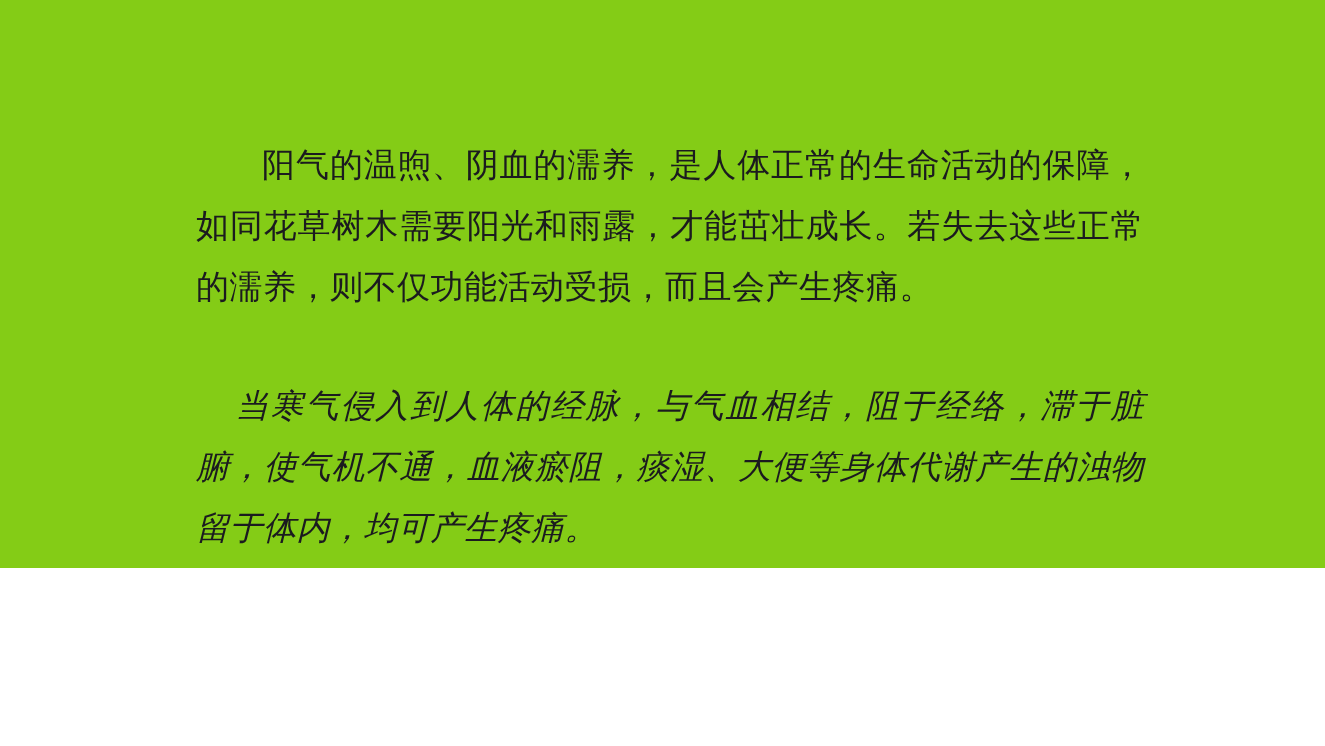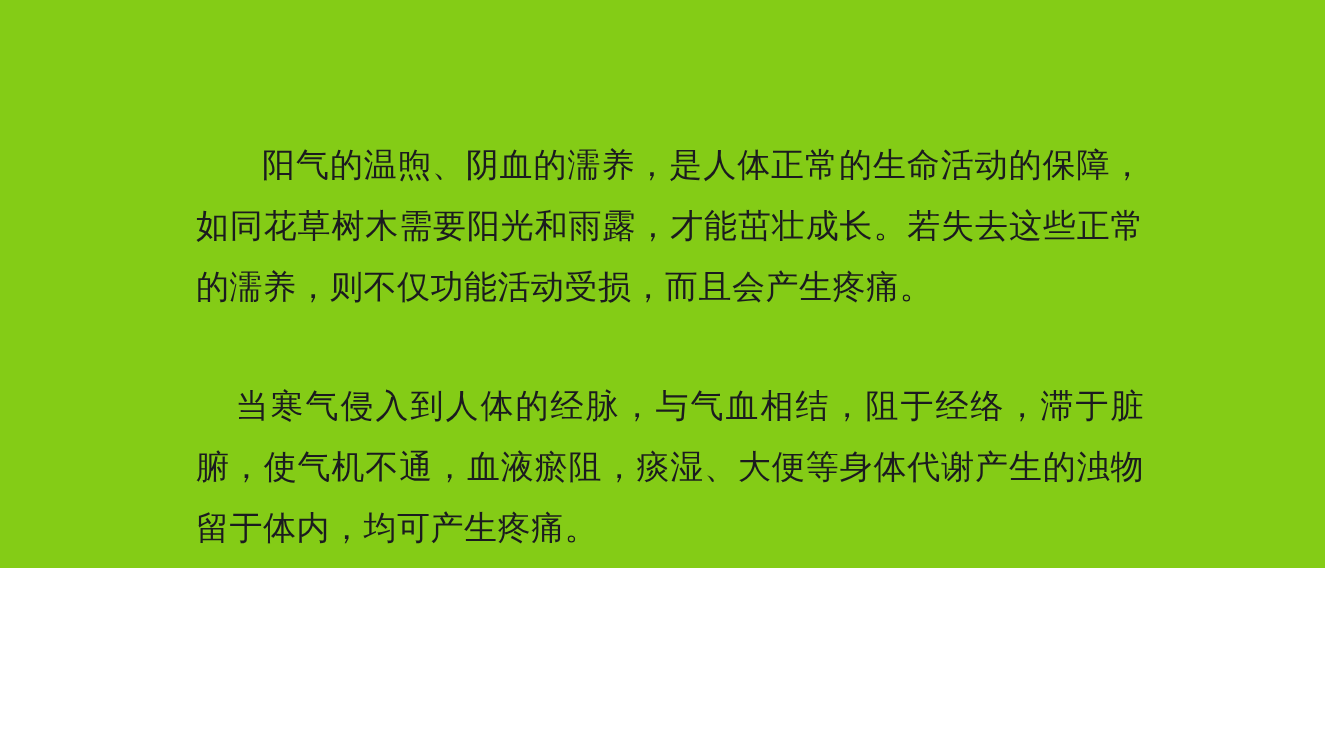--- a/index.html
+++ b/index.html
@@ -37,20 +37,21 @@
     font-weight: 400;
   }
   .para + .para {
     margin-top: 58px;
   }
   .indent-2 {
     text-indent: 2em;
   }
   .indent-1 {
     text-indent: 1.2em;
+    font-style: italic;
   }
 </style>
 </head>
 <body>
 
 <div class="page">
   <div class="content">
     <p class="para indent-2">阳气的温煦、阴血的濡养，是人体正常的生命活动的保障，如同花草树木需要阳光和雨露，才能茁壮成长。若失去这些正常的濡养，则不仅功能活动受损，而且会产生疼痛。</p>
     <p class="para indent-1">当寒气侵入到人体的经脉，与气血相结，阻于经络，滞于脏腑，使气机不通，血液瘀阻，痰湿、大便等身体代谢产生的浊物留于体内，均可产生疼痛。</p>
   </div>

